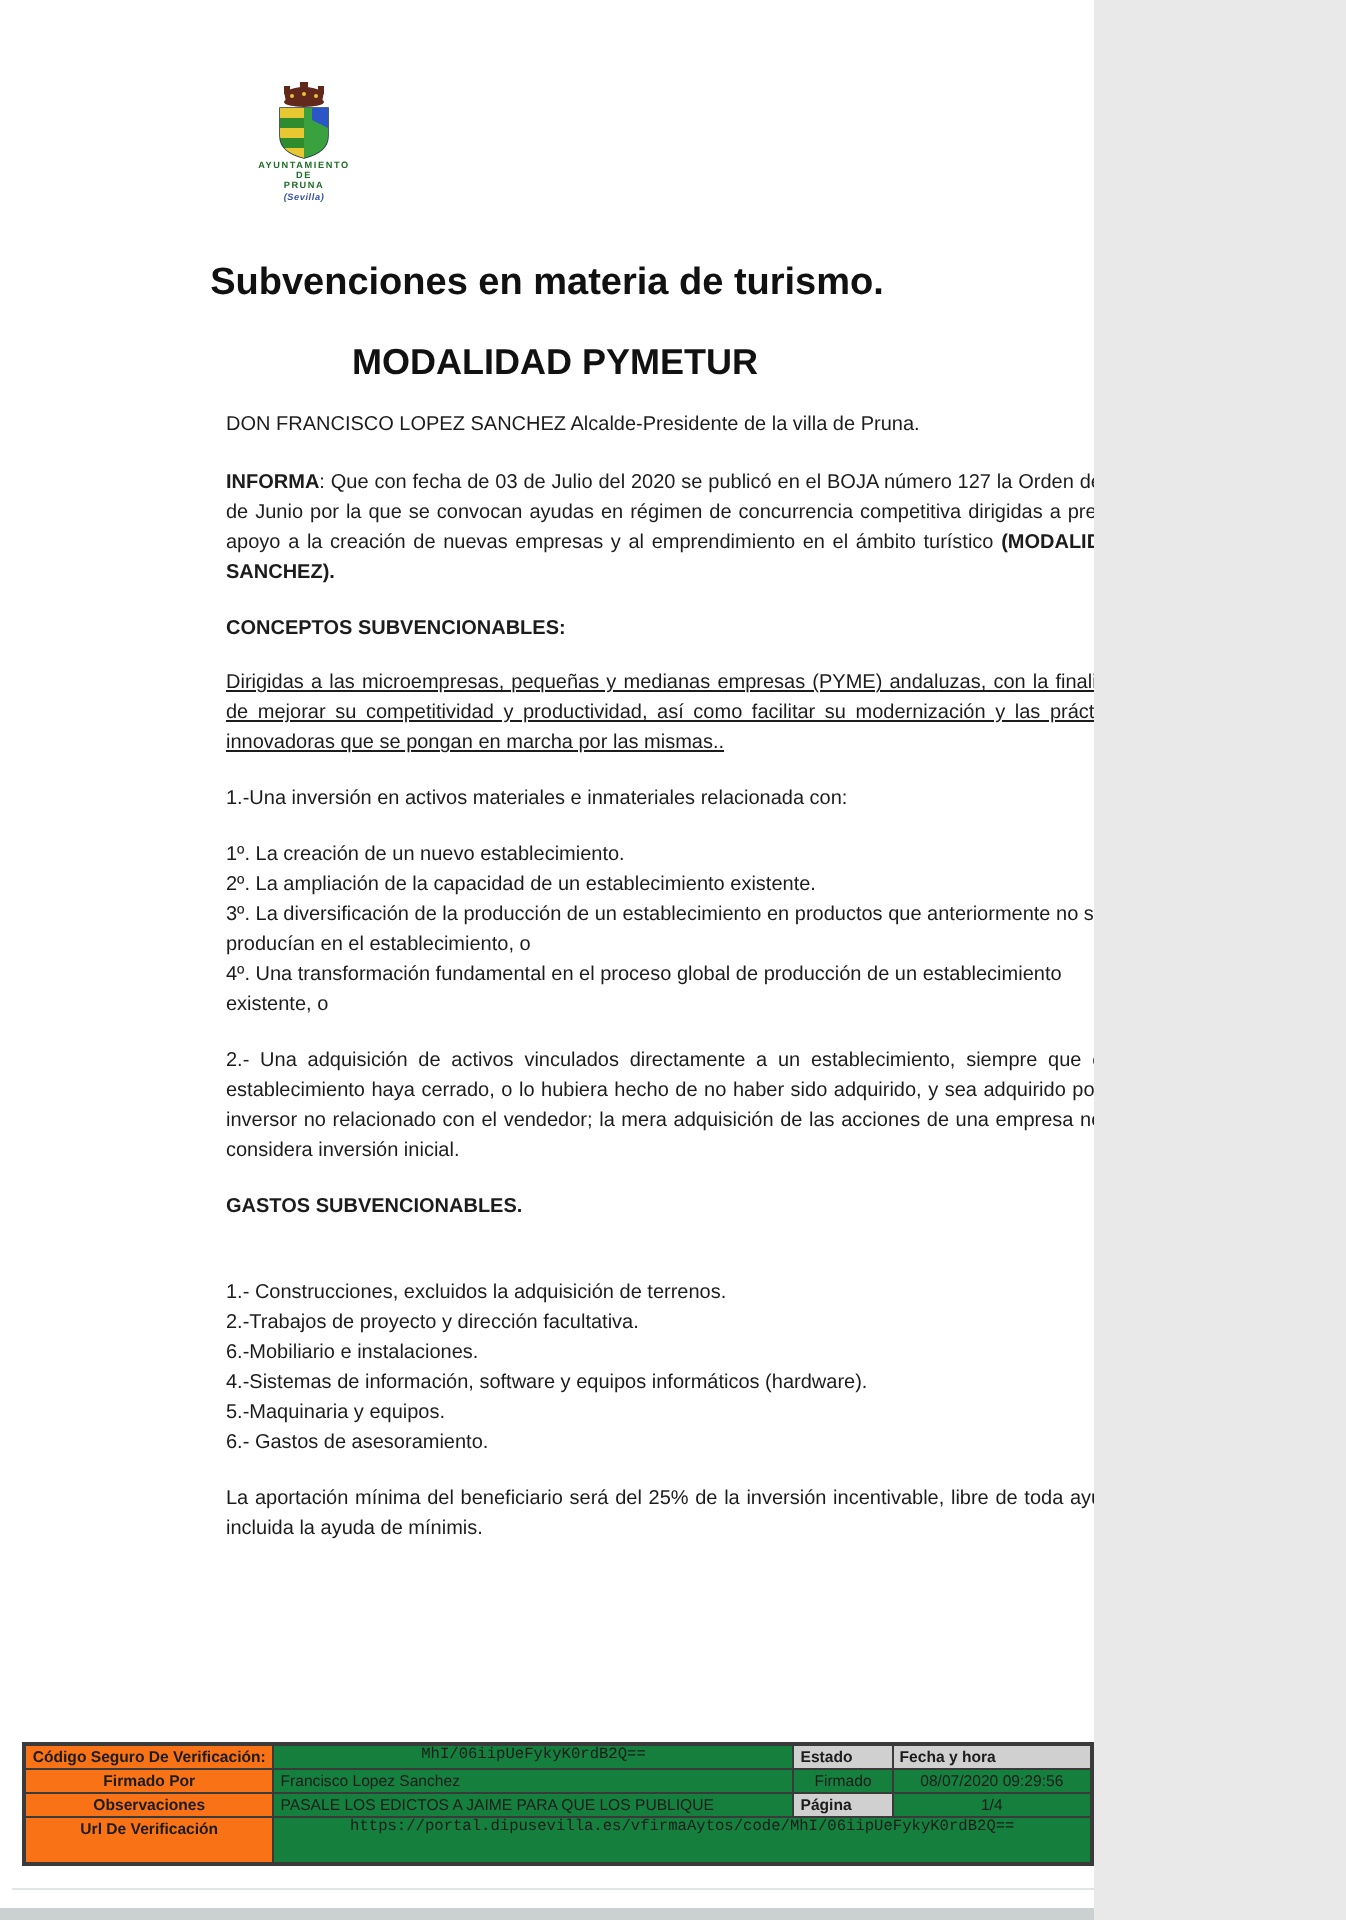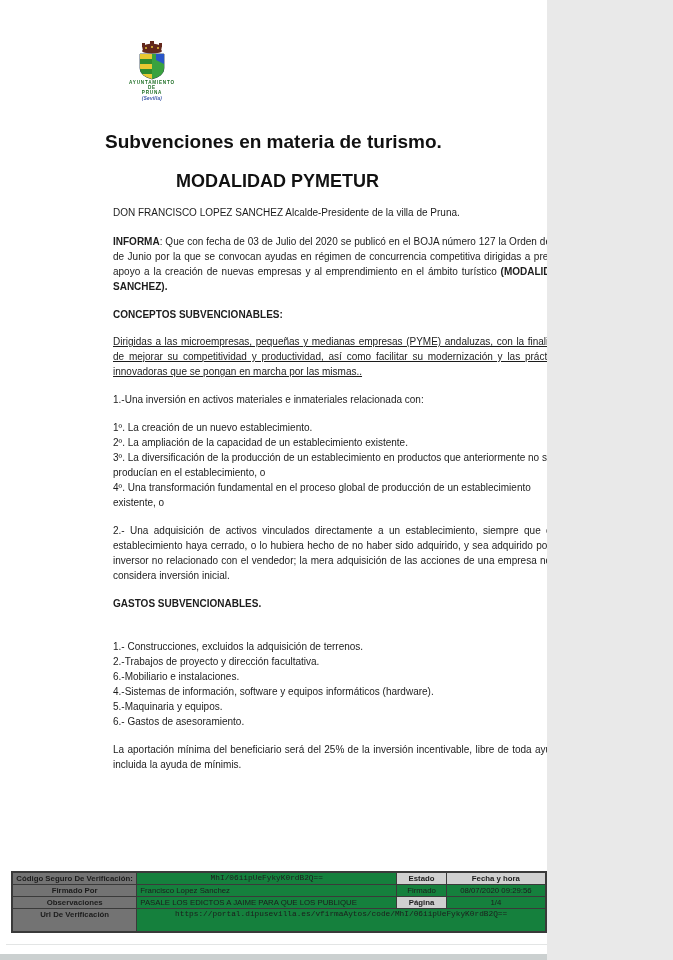--- a/index.html
+++ b/index.html
@@ -28,22 +28,22 @@
   .ul{ text-decoration:underline;}
   .heading{font-weight:bold;text-align:left;}
   .plain{text-align:left;}
   .list p{margin:0;text-align:left;}
 
   
   .vtable{position:absolute;left:11px;top:871px;border-collapse:collapse;
           font-size:7.8px;line-height:9px;table-layout:fixed;}
   .vtable td{border:1px solid #3a3a3a;padding:1px 3px;overflow:hidden;white-space:nowrap;}
   .vtable{border:2px solid #3a3a3a;}
-  td.lbl{background:#737373;font-weight:bold;text-align:center;width:118px;}
-  td.hdr{background:#d0d0d0;font-weight:bold;text-align:center;}
+  td.lbl{background:#f97316;font-weight:bold;text-align:center;width:118px;}
+  td.hdr{background:#d0d0d0;font-weight:bold;}
   td.val{background:#15803d;text-align:left;}
   td.cen{text-align:center;}
   .mono{font-family:"Liberation Mono","DejaVu Sans Mono",monospace;font-size:7.8px;}
   .w-val{width:288px;} .w-est{width:56px;} .w-fec{width:112px;}
   tr.urlrow td{height:20px;vertical-align:top;}
 
   .qr{position:absolute;left:611px;top:869px;width:58px;height:58px;background:#fff;}
   .qr svg{width:58px;height:58px;shape-rendering:crispEdges;}
 
   .bottom-strip{position:absolute;left:0;bottom:0;width:100%;height:6px;background:#cbd0d0;}

